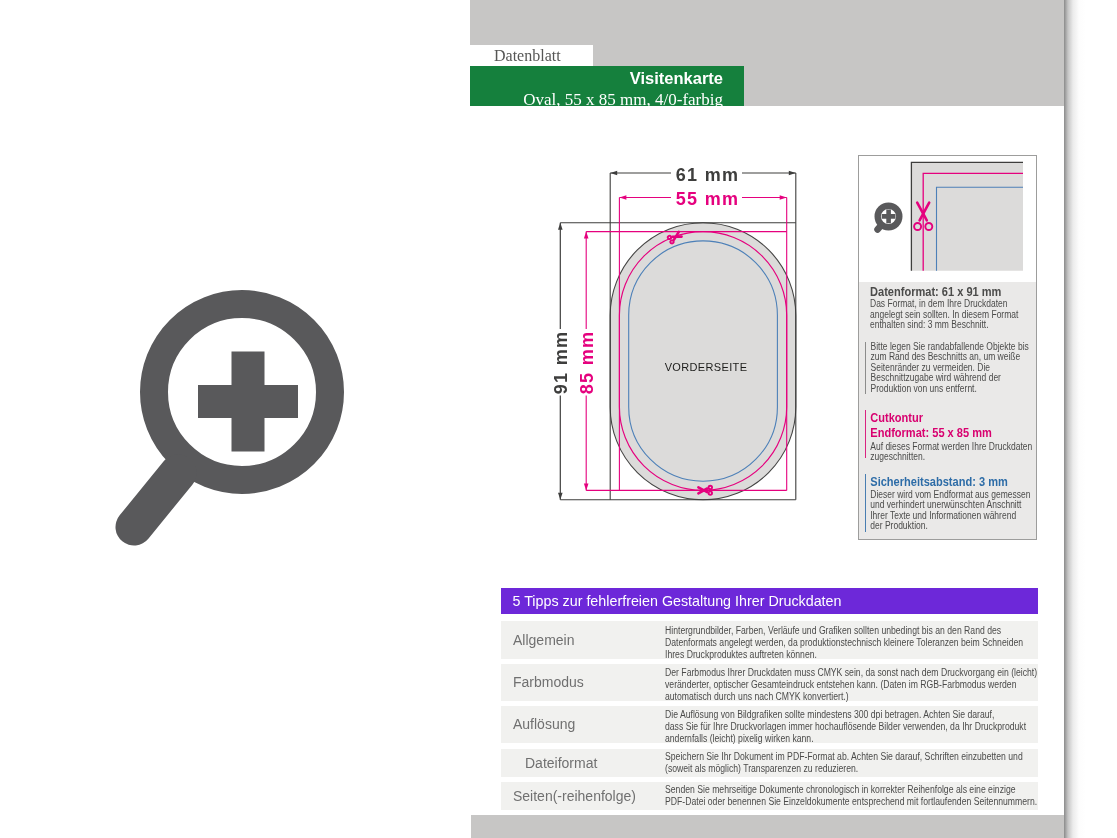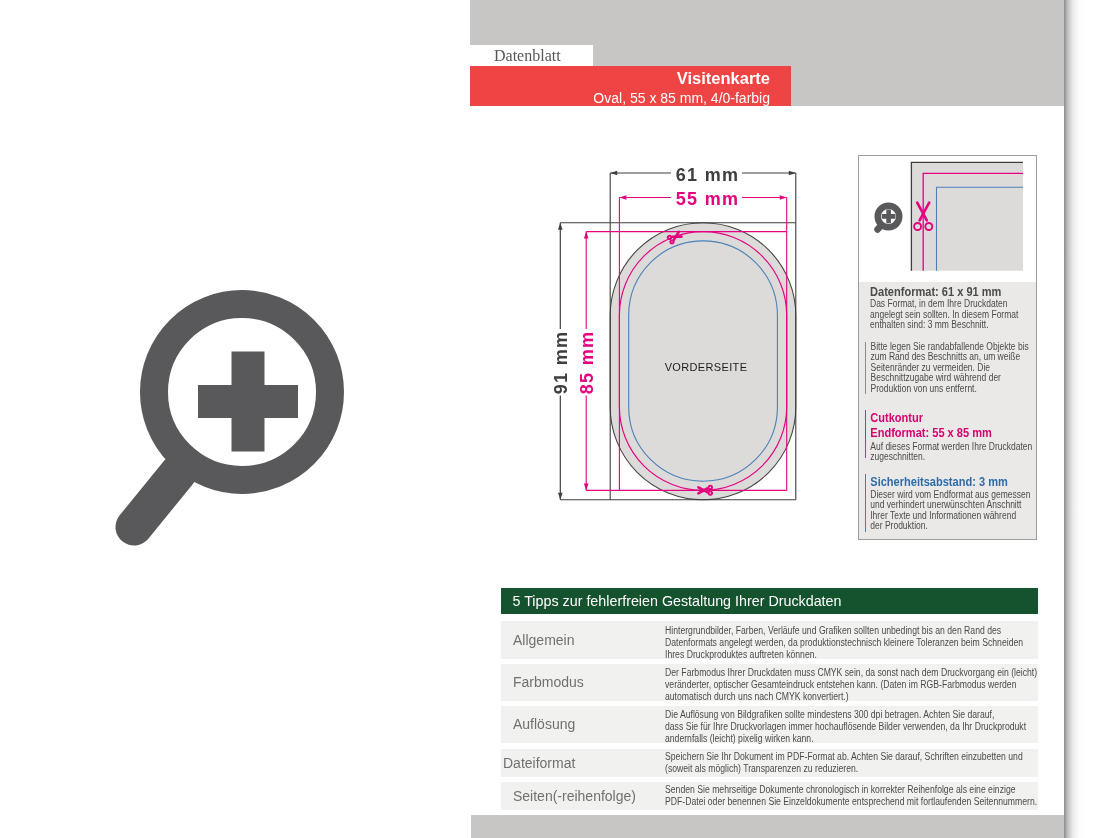--- a/index.html
+++ b/index.html
@@ -11,25 +11,25 @@
 
 <div class="abs" style="left:470px;top:0;width:594px;height:105.5px;background:#c7c6c5;"></div>
 
 <div class="abs" style="left:1064px;top:0;width:22px;height:838px;background:linear-gradient(to right,rgba(110,110,110,0.80) 0px,rgba(150,150,150,0.55) 4px,rgba(190,190,190,0.30) 9px,rgba(230,230,230,0.10) 15px,rgba(255,255,255,0) 22px);"></div>
 
 <div class="abs" style="left:470px;top:45px;width:122.5px;height:21px;background:#ffffff;font-family:Liberation Serif, serif;">
 
   <div class="abs" style="left:24px;top:0;line-height:21.5px;font-size:16px;color:#565655;">Datenblatt</div>
 </div>
 
-<div class="abs" style="left:470px;top:66.4px;width:321px;height:39.2px;background:#ef4444;">
+<div class="abs" style="left:470px;top:66.4px;width:274px;height:39.2px;background:#15803d;">
 
   <div class="abs" style="right:21px;top:3px;font-size:16.5px;font-weight:bold;color:#ffffff;">Visitenkarte</div>
 
-  <div class="abs" style="right:21px;top:23.2px;font-size:14px;color:#ffffff;">Oval, 55 x 85 mm, 4/0-farbig</div>
+  <div class="abs" style="right:21px;top:23.2px;font-size:17px;color:#ffffff;font-family:Liberation Serif, serif;">Oval, 55 x 85 mm, 4/0-farbig</div>
 </div>
 
 <div class="abs" style="left:857.5px;top:154.5px;width:177px;height:383px;background:#ffffff;border:1px solid #9d9d9c;">
 
   <div class="abs" style="left:0;top:126.5px;width:177px;height:256.5px;background:#eae9e8;"></div>
 </div>
 
 <div class="abs" style="left:870px;top:284.7px;width:200px;transform:scaleX(0.85);transform-origin:left top;color:#4b4b4a;">
 
   <div style="font-size:13px;line-height:13px;font-weight:bold;">Datenformat: 61 x 91 mm</div>
@@ -45,38 +45,38 @@
   <div style="font-size:13px;line-height:13px;font-weight:bold;color:#d8006f;margin-top:1px;">Cutkontur</div>
   <div style="font-size:13px;line-height:13px;font-weight:bold;color:#d8006f;margin-top:2.5px;">Endformat: 55 x 85 mm</div>
   <div style="font-size:10px;line-height:10.5px;color:#4b4b4a;margin-top:2.5px;">Auf dieses Format werden Ihre Druckdaten<br>zugeschnitten.</div>
 </div>
 
 <div class="abs" style="left:864.5px;top:473.5px;width:220px;border-left:1.4px solid #2d6ca7;padding-left:5.2px;transform:scaleX(0.85);transform-origin:left top;">
   <div style="font-size:13px;line-height:13px;font-weight:bold;color:#2d6ca7;margin-top:1px;">Sicherheitsabstand: 3 mm</div>
   <div style="font-size:10px;line-height:10.5px;color:#4b4b4a;margin-top:2px;">Dieser wird vom Endformat aus gemessen<br>und verhindert unerwünschten Anschnitt<br>Ihrer Texte und Informationen während<br>der Produktion.</div>
 </div>
 
-<div class="abs" style="left:501px;top:587.5px;width:537px;height:26px;background:#14532d;">
+<div class="abs" style="left:501px;top:587.5px;width:537px;height:26px;background:#6d28d9;">
   <div class="abs" style="left:11.5px;top:0;line-height:27px;font-size:14.3px;color:#ffffff;">5 Tipps zur fehlerfreien Gestaltung Ihrer Druckdaten</div>
 </div>
 
 <div class="abs" style="left:501px;top:621px;width:537px;height:38px;background:#f1f1ef;"></div>
 <div class="abs" style="left:513px;top:621px;height:22px;line-height:38px;font-size:14px;color:#707070;">Allgemein</div>
 <div class="abs" style="left:664.5px;top:624.5px;width:530px;font-size:10px;line-height:12px;color:#4b4b4a;transform:scaleX(0.865);transform-origin:left top;">Hintergrundbilder, Farben, Verläufe und Grafiken sollten unbedingt bis an den Rand des<br>Datenformats angelegt werden, da produktionstechnisch kleinere Toleranzen beim Schneiden<br>Ihres Druckproduktes auftreten können.</div>
 
 <div class="abs" style="left:501px;top:664px;width:537px;height:37px;background:#f1f1ef;"></div>
 <div class="abs" style="left:513px;top:664px;height:37px;line-height:37px;font-size:14px;color:#707070;">Farbmodus</div>
 <div class="abs" style="left:664.5px;top:667px;width:530px;font-size:10px;line-height:12px;color:#4b4b4a;transform:scaleX(0.865);transform-origin:left top;">Der Farbmodus Ihrer Druckdaten muss CMYK sein, da sonst nach dem Druckvorgang ein (leicht)<br>veränderter, optischer Gesamteindruck entstehen kann. (Daten im RGB-Farbmodus werden<br>automatisch durch uns nach CMYK konvertiert.)</div>
 
 <div class="abs" style="left:501px;top:705.5px;width:537px;height:37px;background:#f1f1ef;"></div>
 <div class="abs" style="left:513px;top:705.5px;height:37px;line-height:37px;font-size:14px;color:#707070;">Auflösung</div>
 <div class="abs" style="left:664.5px;top:708.5px;width:530px;font-size:10px;line-height:12px;color:#4b4b4a;transform:scaleX(0.865);transform-origin:left top;">Die Auflösung von Bildgrafiken sollte mindestens 300 dpi betragen. Achten Sie darauf,<br>dass Sie für Ihre Druckvorlagen immer hochauflösende Bilder verwenden, da Ihr Druckprodukt<br>andernfalls (leicht) pixelig wirken kann.</div>
 
 <div class="abs" style="left:501px;top:749px;width:537px;height:28px;background:#f1f1ef;"></div>
-<div class="abs" style="left:503px;top:749px;height:28px;line-height:28px;font-size:14px;color:#707070;">Dateiformat</div>
+<div class="abs" style="left:525px;top:749px;height:28px;line-height:28px;font-size:14px;color:#707070;">Dateiformat</div>
 <div class="abs" style="left:664.5px;top:751px;width:530px;font-size:10px;line-height:12px;color:#4b4b4a;transform:scaleX(0.865);transform-origin:left top;">Speichern Sie Ihr Dokument im PDF-Format ab. Achten Sie darauf, Schriften einzubetten und<br>(soweit als möglich) Transparenzen zu reduzieren.</div>
 
 <div class="abs" style="left:501px;top:781.5px;width:537px;height:28px;background:#f1f1ef;"></div>
 <div class="abs" style="left:513px;top:781.5px;height:36px;line-height:28px;font-size:14px;color:#707070;">Seiten(-reihenfolge)</div>
 <div class="abs" style="left:664.5px;top:783.5px;width:530px;font-size:10px;line-height:12px;color:#4b4b4a;transform:scaleX(0.865);transform-origin:left top;">Senden Sie mehrseitige Dokumente chronologisch in korrekter Reihenfolge als eine einzige<br>PDF-Datei oder benennen Sie Einzeldokumente entsprechend mit fortlaufenden Seitennummern.</div>
 
 <div class="abs" style="left:471px;top:814.7px;width:593px;height:23.3px;background:#c7c6c5;"></div>
 
 <svg class="abs" style="left:0;top:0;" width="1117" height="838" viewBox="0 0 1117 838">
   <defs>

